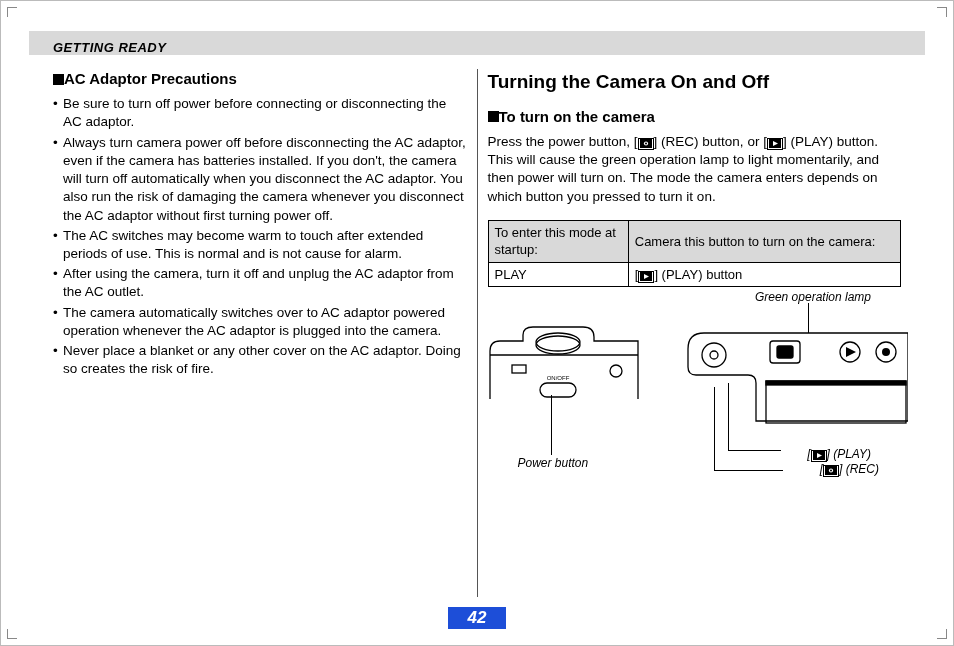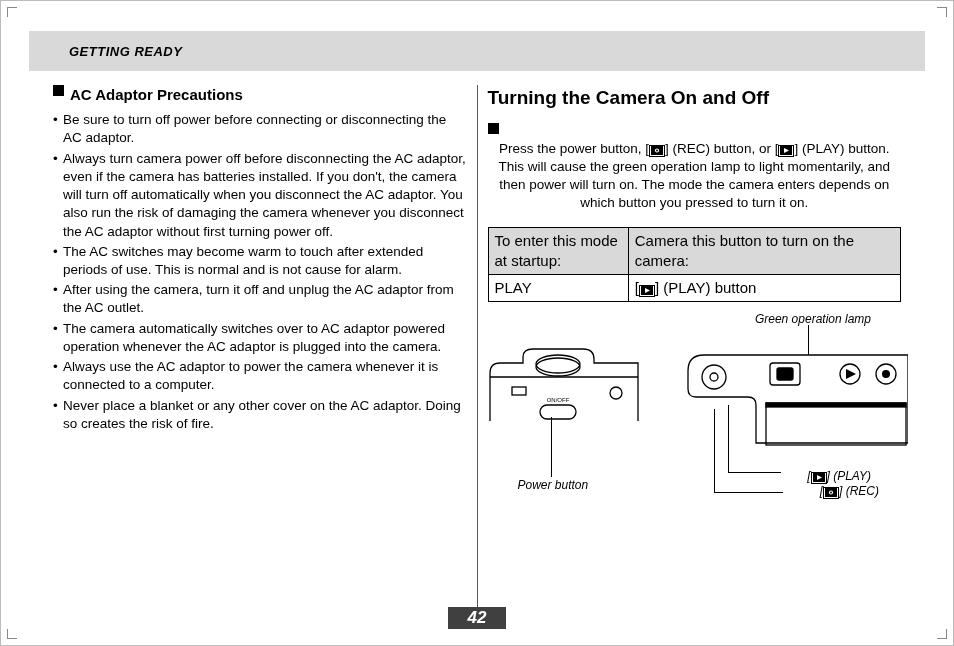--- a/index.html
+++ b/index.html
@@ -7,24 +7,24 @@
   .page {
     width: 954px;
     height: 646px;
     border: 1px solid #bbb;
     position: relative;
     padding: 30px 28px 0 28px;
     background: #fff;
   }
   .header-band {
     background: #d9d9d9;
-    height: 40px;
+    height: 24px;
     display: flex;
-    align-items: center;
-    padding-left: 40px;
+    align-items: flex-end;
+    padding-left: 24px;
     margin-bottom: 14px;
   }
   .header-band .title {
     font-weight: bold;
     font-style: italic;
     font-size: 13px;
     letter-spacing: 0.5px;
     color: #000;
   }
   .columns {
@@ -43,22 +43,21 @@
   .col.right { padding-left: 10px; padding-right: 24px; }
   .divider {
     width: 1px;
     background: #555;
   }
   .subhead {
     font-weight: bold;
     font-size: 15px;
     margin-bottom: 6px;
     display: flex;
-    align-items: flex-start;
-    gap: 6px;
+    align-items: center;
   }
   .subhead .blk {
     display: inline-block;
     width: 11px;
     height: 11px;
     background: #000;
   }
   h2.bighead {
     font-size: 19px;
     font-weight: bold;
@@ -79,26 +78,26 @@
   .inline-icon {
     display: inline-block;
     border: 1px solid #000;
     padding: 0 1px;
     vertical-align: -1px;
     line-height: 1;
     font-size: 10px;
   }
   .cam-svg { width: 12px; height: 9px; display: inline-block; vertical-align: -1px; }
   .play-svg { width: 12px; height: 9px; display: inline-block; vertical-align: -1px; }
-  .intro-p { margin-bottom: 14px; font-size: 13.5px; text-align: center; }
+  .intro-p { margin-bottom: 14px; font-size: 13.5px; }
   table.mode-tbl {
     border-collapse: collapse;
     width: 100%;
-    margin-bottom: 9px;
-    font-size: 15px;
+    margin-bottom: 2px;
+    font-size: 13px;
   }
   table.mode-tbl td, table.mode-tbl th {
     border: 1px solid #000;
     padding: 3px 6px;
     text-align: left;
     font-weight: normal;
   }
   table.mode-tbl thead td { background: #d9d9d9; }
   table.mode-tbl thead td:first-child { width: 34%; }
   .diagram-area {
@@ -147,21 +146,21 @@
     width: 420px;
     height: 125px;
   }
   .page-num-band {
     position: absolute;
     left: 0; right: 0; bottom: 16px;
     display: flex;
     justify-content: center;
   }
   .page-num {
-    background: #404040;
+    background: #1d4ed8;
     color: #fff;
     font-weight: bold;
     font-style: italic;
     font-size: 17px;
     padding: 1px 20px;
   }
   .corner-tick {
     position: absolute;
     width: 14px;
     height: 14px;
@@ -204,32 +203,32 @@
       <div class="subhead">
         <span class="blk"></span>
         <span>AC Adaptor Precautions</span>
       </div>
       <ul class="bullets">
         <li>Be sure to turn off power before connecting or disconnecting the AC adaptor.</li>
         <li>Always turn camera power off before disconnecting the AC adaptor, even if the camera has batteries installed. If you don't, the camera will turn off automatically when you disconnect the AC adaptor. You also run the risk of damaging the camera whenever you disconnect the AC adaptor without first turning power off.</li>
         <li>The AC switches may become warm to touch after extended periods of use. This is normal and is not cause for alarm.</li>
         <li>After using the camera, turn it off and unplug the AC adaptor from the AC outlet.</li>
         <li>The camera automatically switches over to AC adaptor powered operation whenever the AC adaptor is plugged into the camera.</li>
-        <li>Always use the AC adaptor to power the camera whenever it is connected to a computer.</li>
         <li>Never place a blanket or any other cover on the AC adaptor. Doing so creates the risk of fire.</li>
       </ul>
     </div>
 
     <div class="divider"></div>
 
     <div class="col right">
       <h2 class="bighead">Turning the Camera On and Off</h2>
 
       <div class="subhead">
         <span class="blk"></span>
+        <span>To turn on the camera</span>
       </div>
 
       <p class="intro-p">
         <span>Press the power button, [</span><span class="inline-icon"><svg class="cam-svg" viewBox="0 0 12 9">
               <rect x="0" y="0" width="12" height="9" fill="#000"></rect>
               <circle cx="6" cy="4.5" r="2.1" fill="#fff"></circle>
               <circle cx="6" cy="4.5" r="1" fill="#000"></circle>
             </svg></span><span>] (REC) button, or [</span><span class="inline-icon"><svg class="play-svg" viewBox="0 0 12 9">
               <rect x="0" y="0" width="12" height="9" fill="#000"></rect>
               <polygon points="4,2 9,4.5 4,7" fill="#fff"></polygon>

